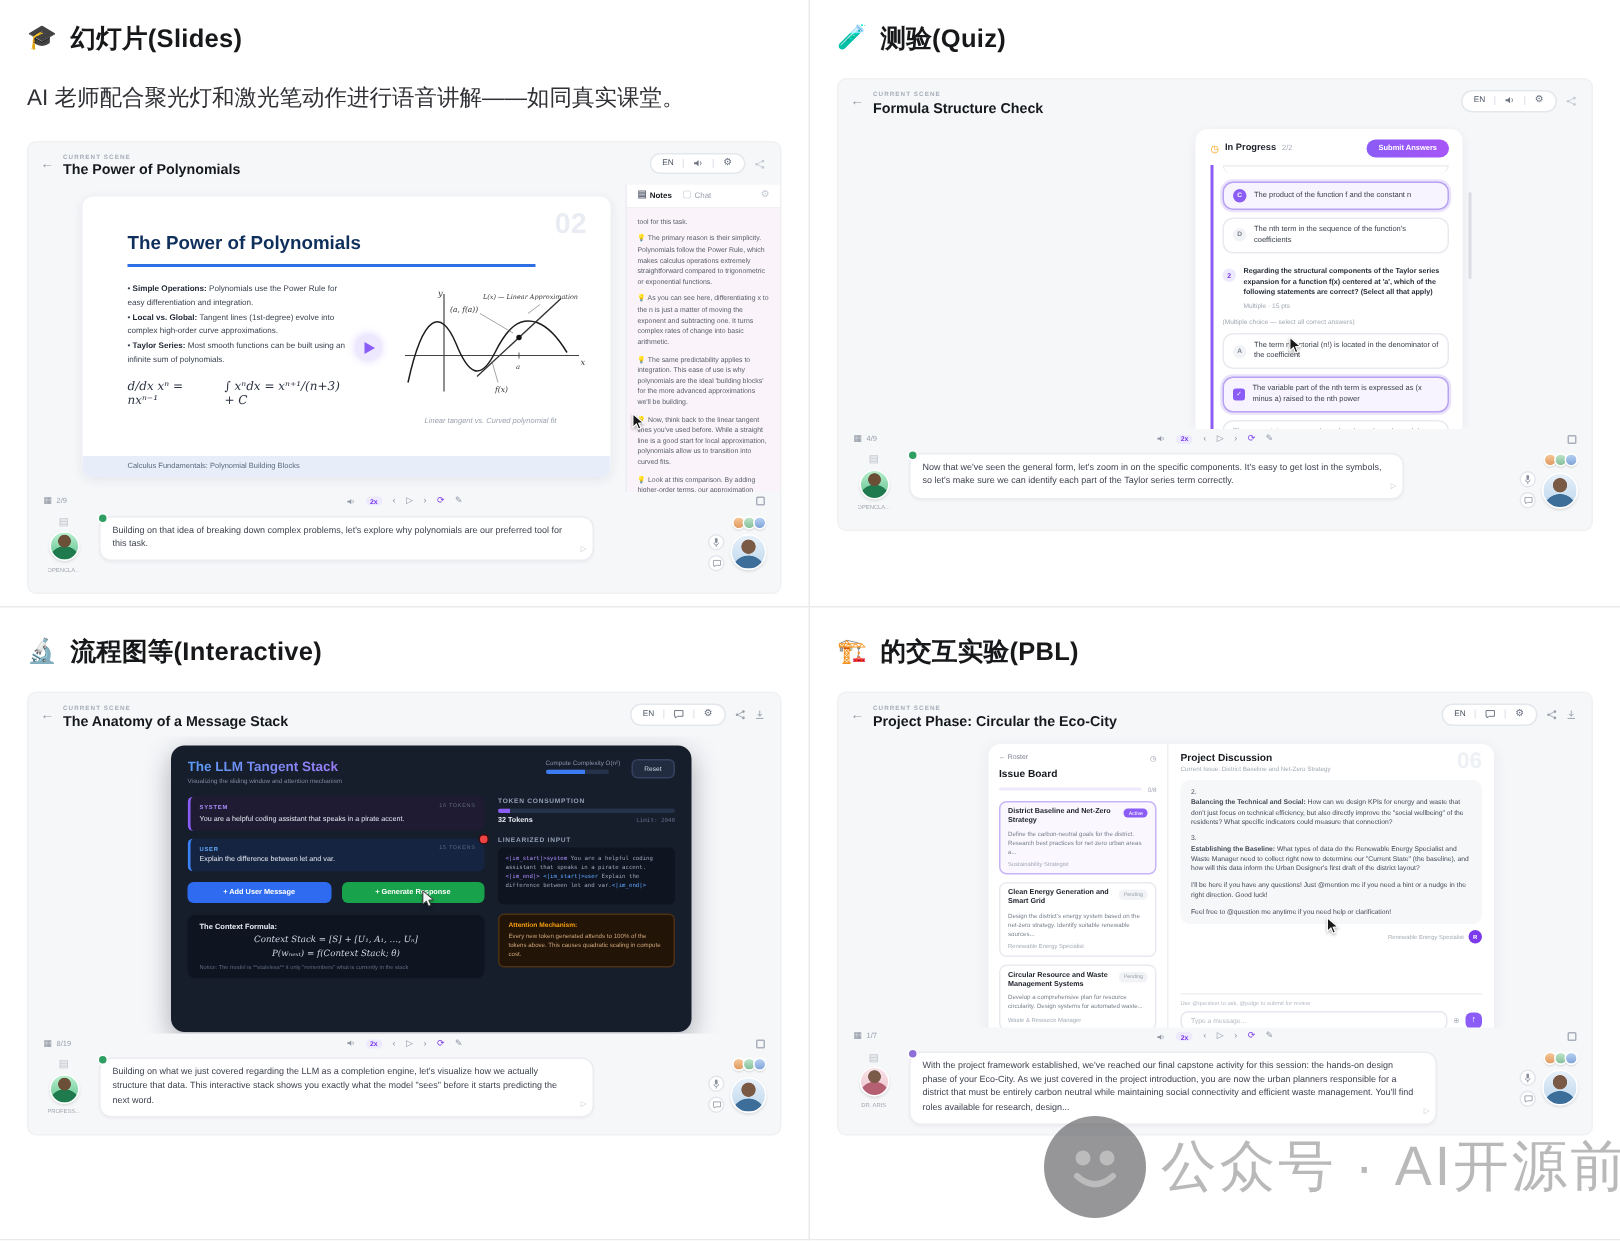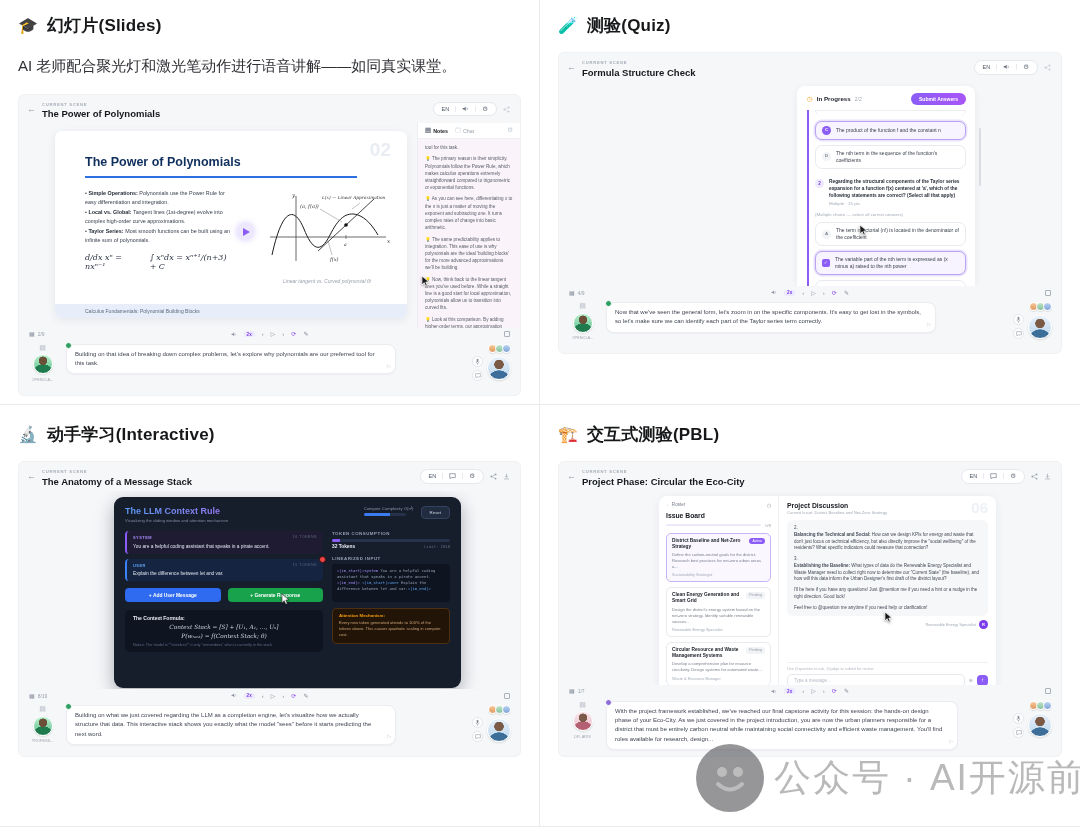--- a/index.html
+++ b/index.html
@@ -490,21 +490,21 @@
             <div class="savatar"></div>
           </div>
         </div>
       </div>
     </div>
   </div>
 
   <div class="quad l b">
     <div class="qhead">
       <span class="qemoji">🔬</span>
-      <span class="qtitle">动手学习(Interactive)</span>
+      <span class="qtitle">流程图等(Interactive)</span>
     </div>
 
     <div class="shot short">
       <div class="abar">
         <span class="back">←</span>
         <div class="scenecol">
           <span class="slabel">CURRENT SCENE</span>
           <span class="stitle">The Anatomy of a Message Stack</span>
         </div>
         <div class="abar-right">
@@ -527,21 +527,21 @@
               <path d="M5 1v5M3 4.2L5 6.4 7 4.2" stroke="#98a0ab" fill="none" stroke-width=".9"></path>
               <path d="M1.5 8.5h7" stroke="#98a0ab" stroke-width=".9"></path>
             </svg>
         </div>
       </div>
 
       <div class="main">
         <div class="dk">
           <div class="dk-head">
             <div>
-              <div class="dk-title">The LLM Context Rule</div>
+              <div class="dk-title">The LLM Tangent Stack</div>
               <div class="dk-sub">Visualizing the sliding window and attention mechanism</div>
             </div>
             <div class="dk-hr">
               <div>
                 <div class="cxl">Compute Complexity O(n²)</div>
                 <div class="cxbar">
                     <i></i>
                   </div>
               </div>
               <span class="rstbtn">Reset</span>
@@ -655,21 +655,21 @@
             <div class="savatar"></div>
           </div>
         </div>
       </div>
     </div>
   </div>
 
   <div class="quad b">
     <div class="qhead">
       <span class="qemoji">🏗️</span>
-      <span class="qtitle">交互式测验(PBL)</span>
+      <span class="qtitle">的交互实验(PBL)</span>
     </div>
 
     <div class="shot short">
       <div class="abar">
         <span class="back">←</span>
         <div class="scenecol">
           <span class="slabel">CURRENT SCENE</span>
           <span class="stitle">Project Phase: Circular the Eco-City</span>
         </div>
         <div class="abar-right">

